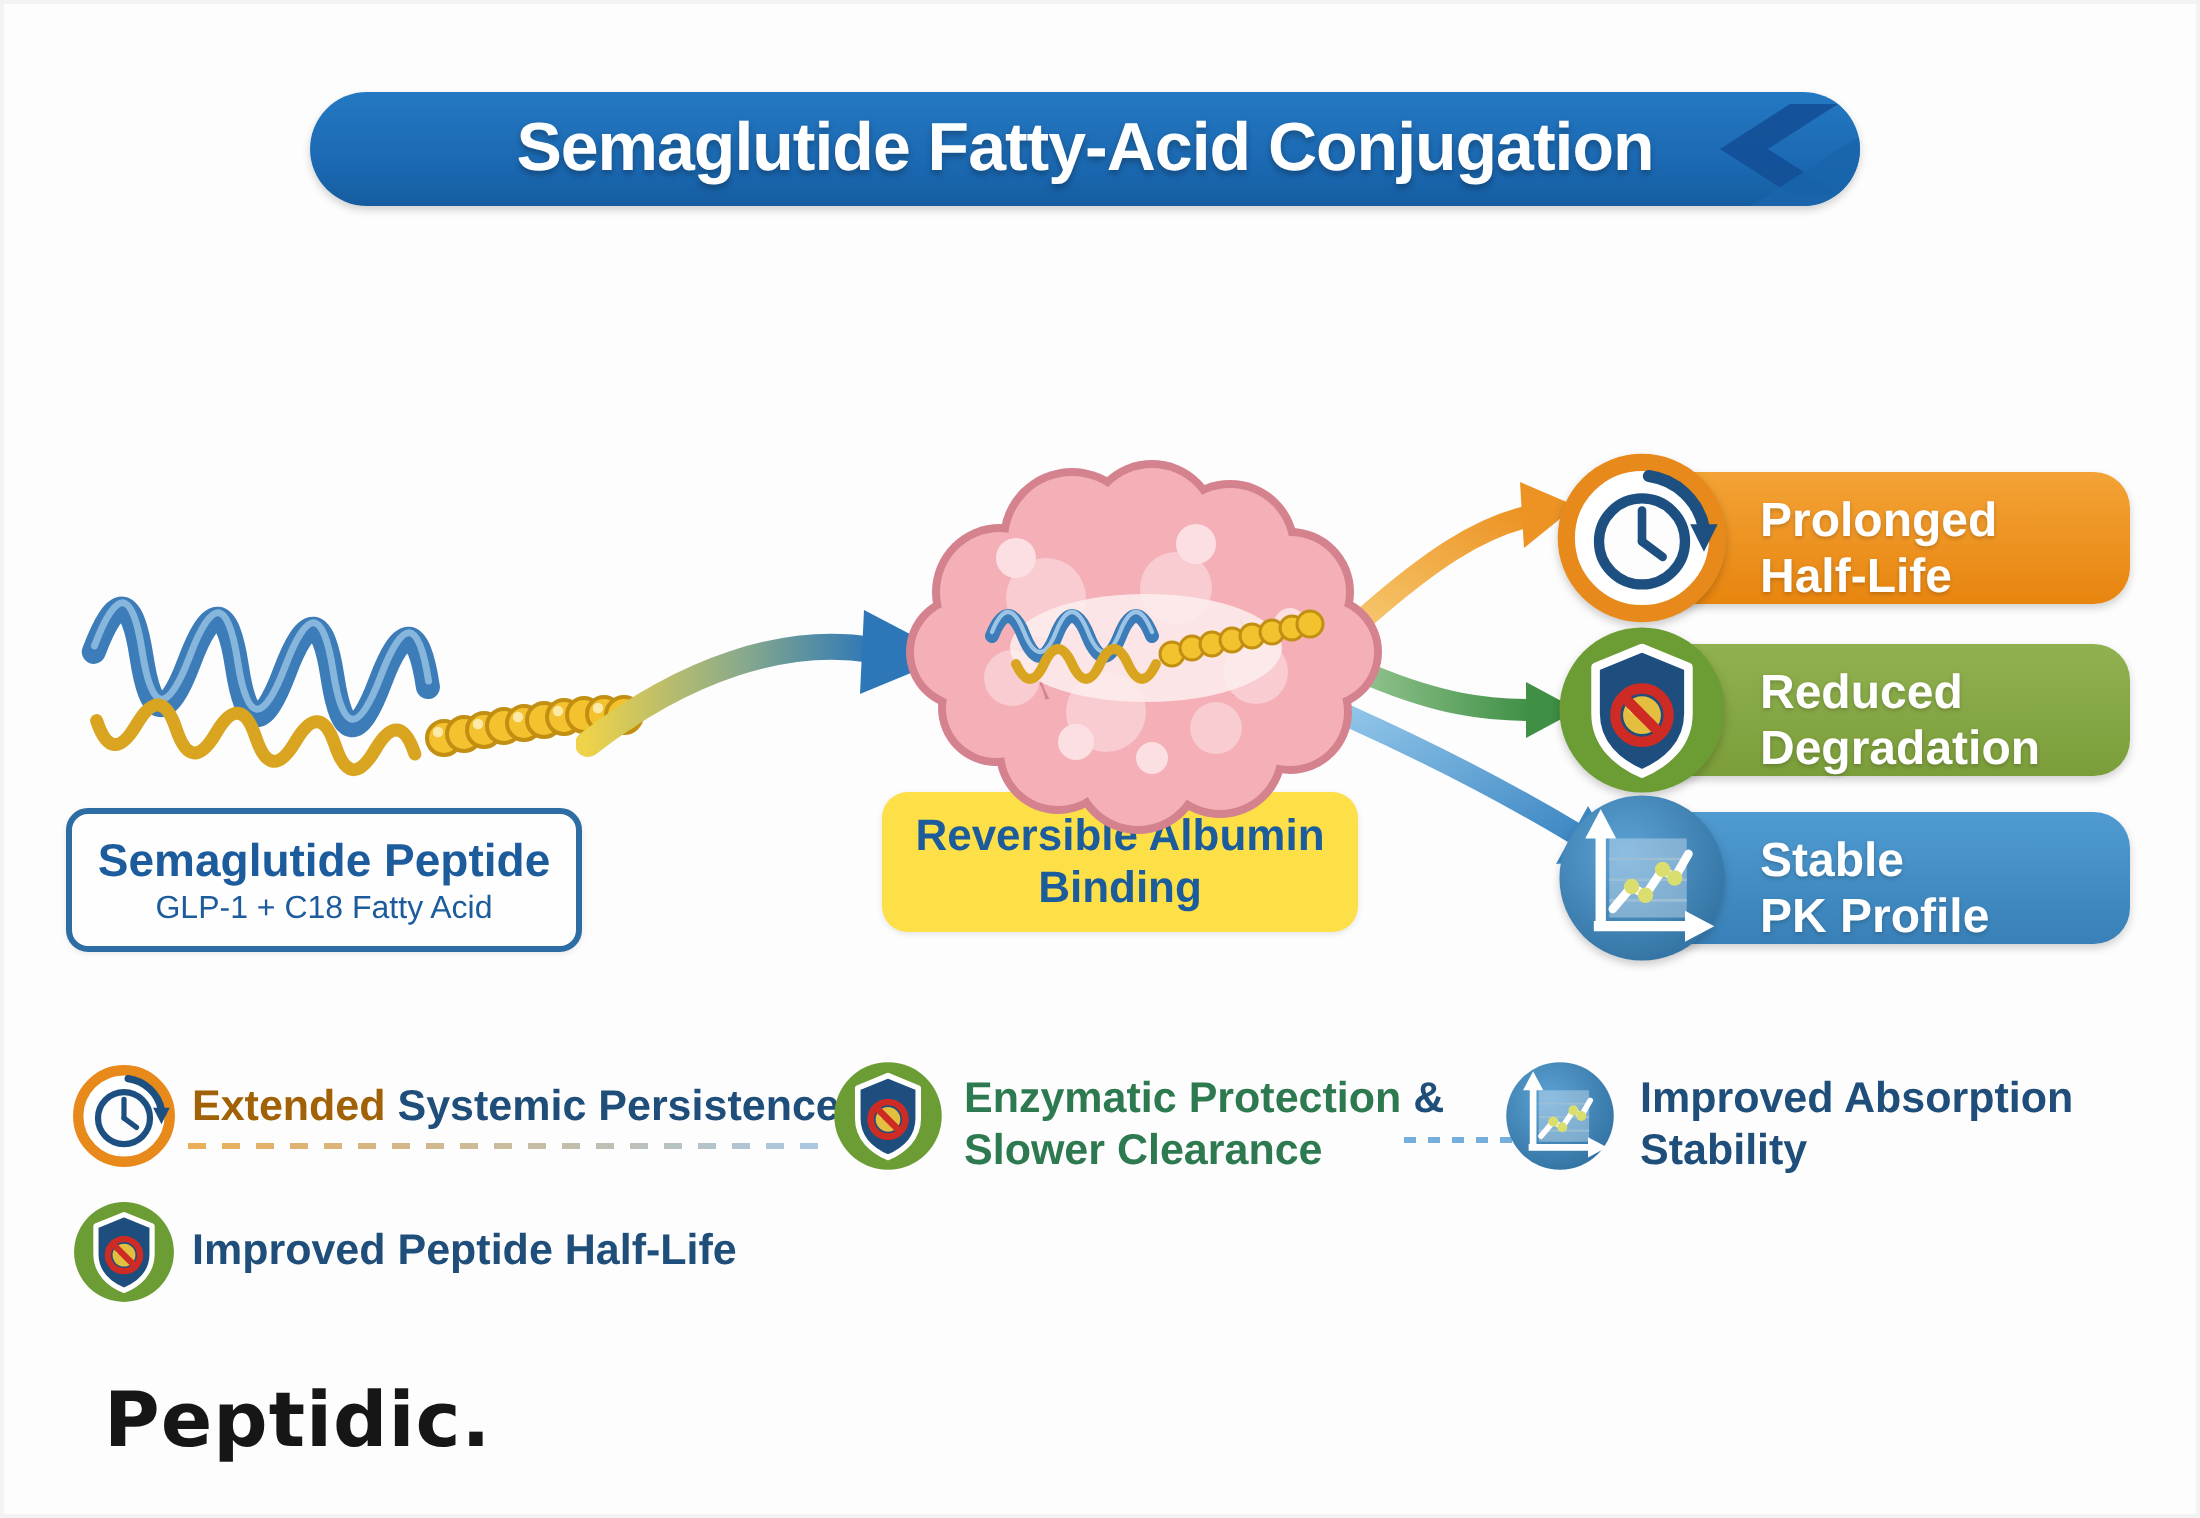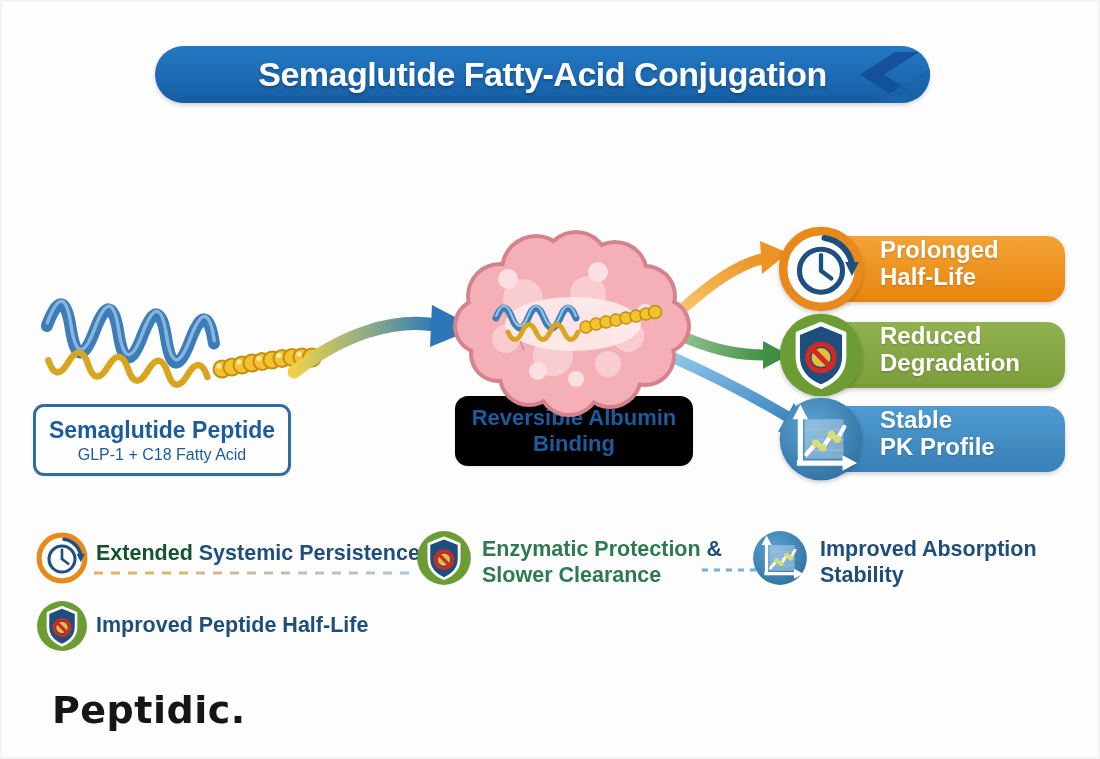--- a/index.html
+++ b/index.html
@@ -29,45 +29,45 @@
     left:33px;top:404px;width:252px;height:66px;background:#fefefe;
     border:3px solid #2e6da4;border-radius:11px;
     display:flex;flex-direction:column;align-items:center;justify-content:center;gap:2px;
     box-shadow:0 1px 3px rgba(0,0,0,.08);
   }
   .peptide-box .l1{color:#1d5c9c;font-size:23px;font-weight:bold;}
   .peptide-box .l2{color:#1d5c9c;font-size:16px;font-weight:500;}
 
   
   .albumin-box{
-    left:455px;top:396px;width:238px;height:70px;background:#000000;
+    left:441px;top:396px;width:238px;height:70px;background:#fde047;
     border-radius:13px;display:flex;flex-direction:column;align-items:center;justify-content:center;
     z-index:2;box-shadow:0 1px 3px rgba(0,0,0,.10);
   }
   .albumin-box div{color:#1d5c9c;font-size:22px;font-weight:bold;line-height:1.2;}
 
   
   .badge{left:778px;width:287px;height:86px;z-index:4;}
   .badge .pill{
     position:absolute;left:40px;top:10px;width:247px;height:66px;border-radius:18px;
-    display:flex;flex-direction:column;justify-content:flex-start;padding-left:62px;box-sizing:border-box;
+    display:flex;flex-direction:column;justify-content:flex-end;padding-left:62px;box-sizing:border-box;
     box-shadow:0 2px 4px rgba(0,0,0,.18);
   }
   .badge .pill div{color:#ffffff;font-size:24px;font-weight:bold;line-height:1.14;
     text-shadow:0 1px 2px rgba(0,0,0,.2);}
   .pill-orange{background:linear-gradient(180deg,#f3a336 0%,#e8850f 100%);}
   .pill-green{background:linear-gradient(180deg,#91b150 0%,#7b9d3a 100%);}
   .pill-blue{background:linear-gradient(180deg,#4f9bd1 0%,#3880b7 100%);}
   .badge .icon-wrap{position:absolute;left:0;top:0;width:86px;height:86px;z-index:2;
     filter:drop-shadow(0 2px 2px rgba(0,0,0,.2));}
 
   
   .ann-text{font-weight:bold;font-size:21.5px;line-height:1.22;white-space:nowrap;}
   .navy{color:#1e4e79;}
-  .orange-t{color:#14532d;}
+  .orange-t{color:#a16207;}
   .green-t{color:#2e7a50;}
 
   
   .logo{
     left:52px;top:688px;font-family:"DejaVu Sans", sans-serif;
     font-size:38px;font-weight:600;color:#161616;letter-spacing:0.5px;
   }
 </style>
 </head>
 <body>

